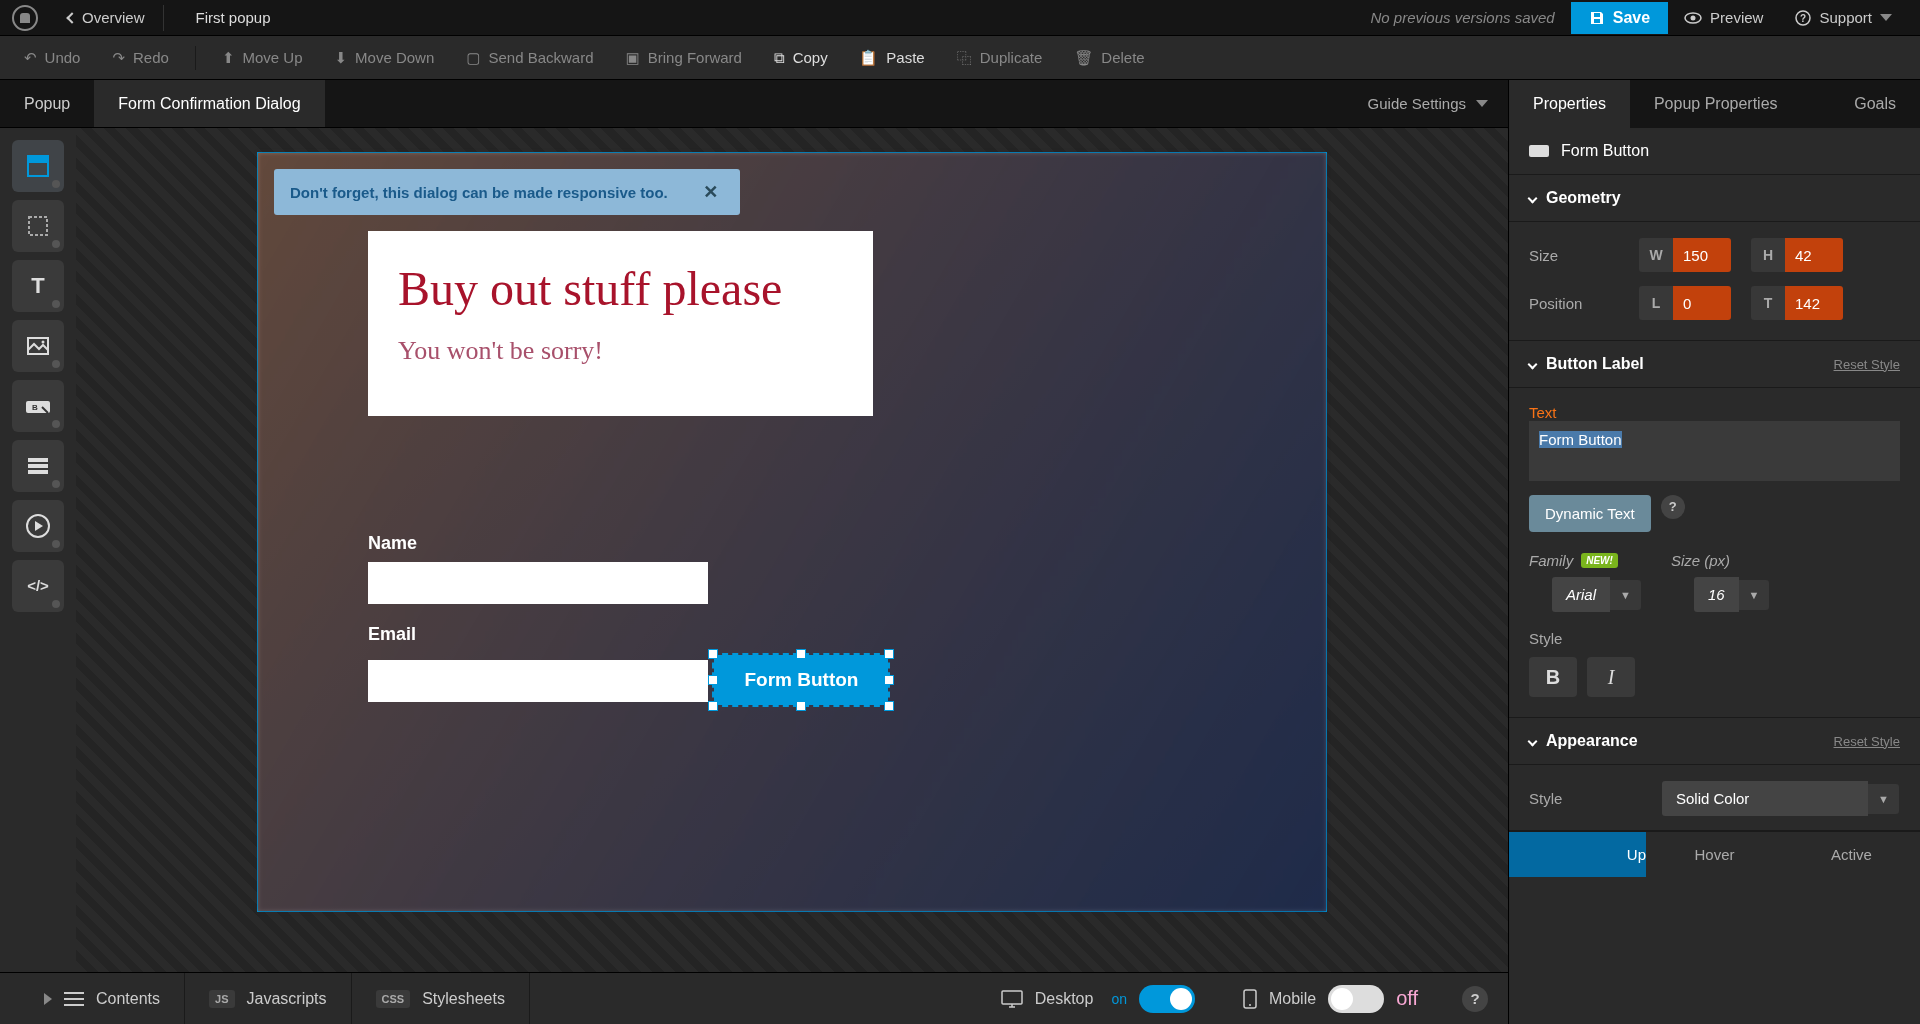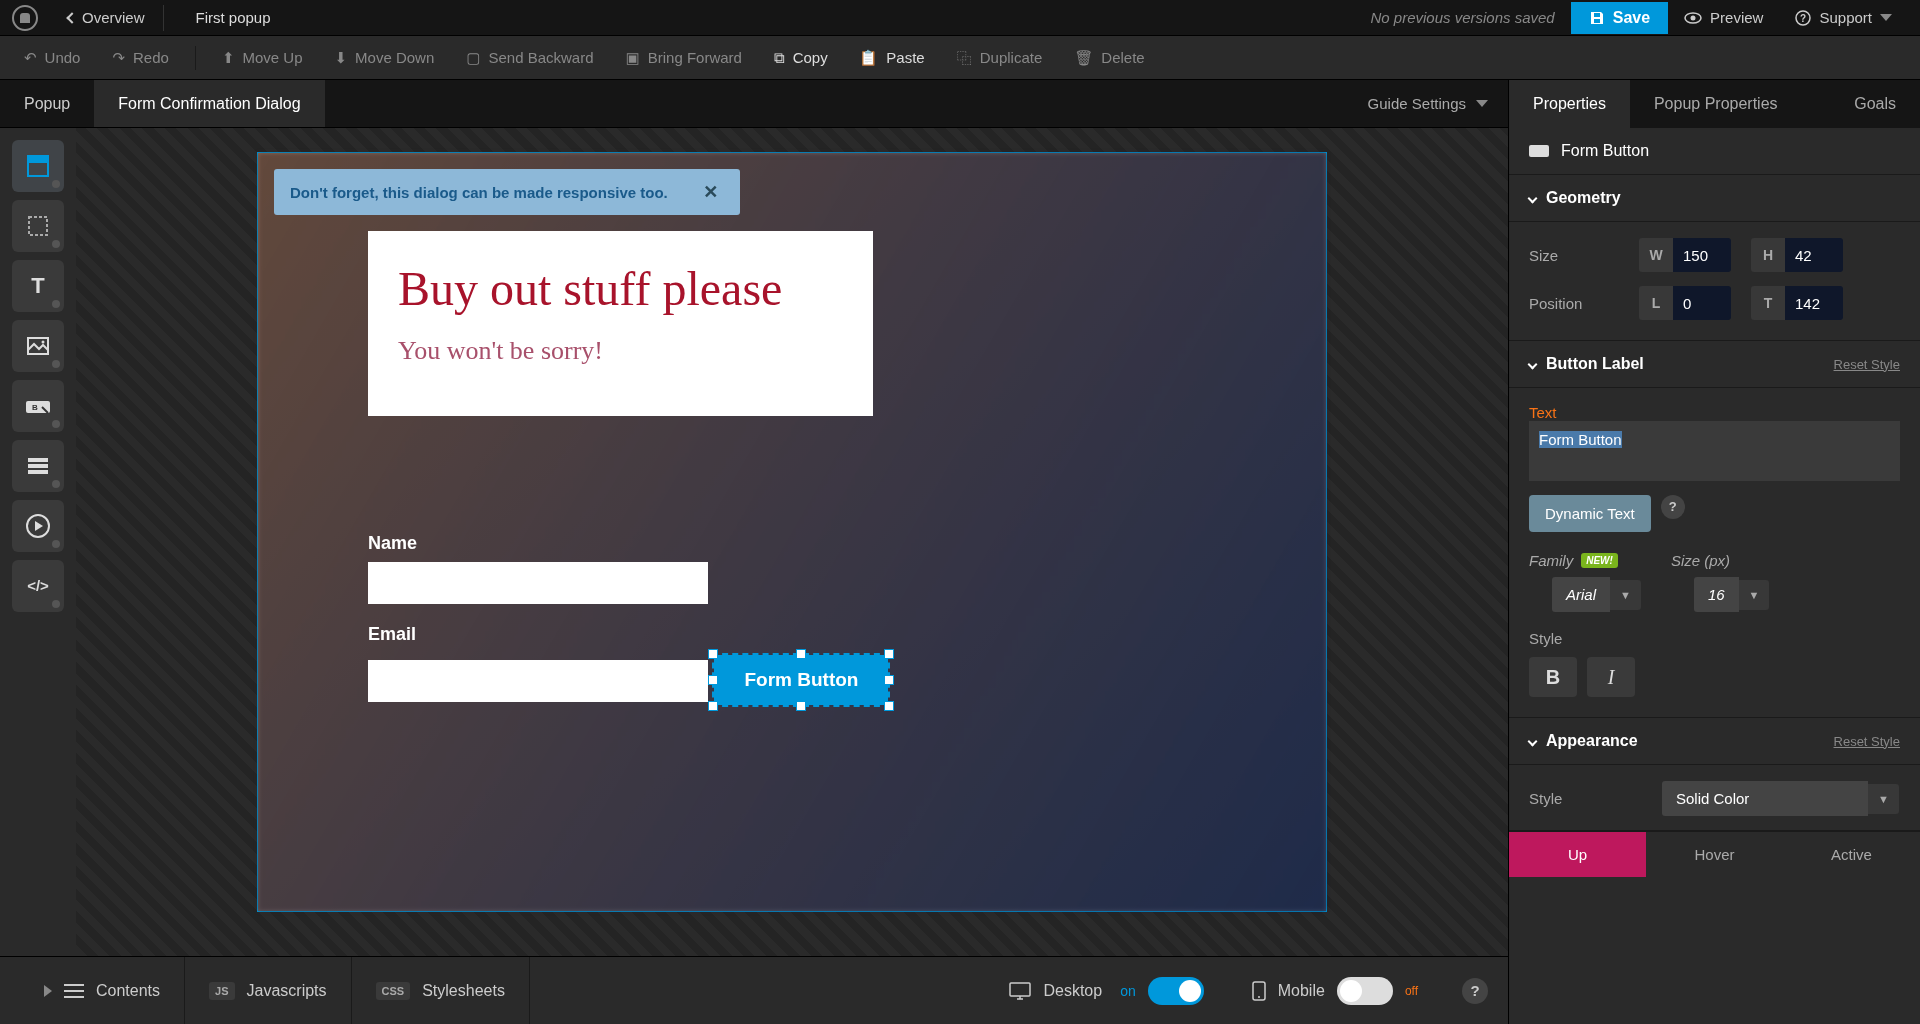--- a/index.html
+++ b/index.html
@@ -56,21 +56,21 @@
 .form-input { width: 340px; height: 42px; background: #fff; border: none; margin-bottom: 20px; padding: 0 10px; font-size: 15px; }
 
 .selected-button { position: relative; display: inline-block; border: 2px dashed #0098db; padding: 0; }
 .form-button { background: #0098db; color: #fff; border: none; padding: 14px 30px; font-size: 19px; font-weight: 600; cursor: pointer; }
 .sel-handle { position: absolute; width: 10px; height: 10px; background: #fff; border: 1px solid #0098db; }
 .sh-tl { top: -6px; left: -6px; } .sh-tm { top: -6px; left: calc(50% - 5px); } .sh-tr { top: -6px; right: -6px; }
 .sh-ml { top: calc(50% - 5px); left: -6px; } .sh-mr { top: calc(50% - 5px); right: -6px; }
 .sh-bl { bottom: -6px; left: -6px; } .sh-bm { bottom: -6px; left: calc(50% - 5px); } .sh-br { bottom: -6px; right: -6px; }
 
 
-.bottom-bar { height: 68px; background: #2a2a2a; border-top: 1px solid #000; display: flex; align-items: center; padding: 0 20px; gap: 0; }
+.bottom-bar { height: 52px; background: #2a2a2a; border-top: 1px solid #000; display: flex; align-items: center; padding: 0 20px; gap: 0; }
 .bottom-item { display: flex; align-items: center; gap: 12px; padding: 0 24px; color: #ccc; font-size: 16px; cursor: pointer; height: 100%; border-right: 1px solid #1a1a1a; }
 .bottom-badge { background: #3a3a3a; padding: 3px 6px; border-radius: 3px; font-size: 11px; font-weight: 700; color: #aaa; }
 .bottom-spacer { flex: 1; }
 .toggle { width: 56px; height: 28px; background: #0098db; border-radius: 14px; position: relative; cursor: pointer; }
 .toggle::after { content: ''; position: absolute; right: 3px; top: 3px; width: 22px; height: 22px; background: #fff; border-radius: 50%; }
 .toggle.off { background: #ddd; }
 .toggle.off::after { left: 3px; right: auto; background:#fff; }
 .help-circle { width: 26px; height: 26px; border-radius: 50%; background: #444; color: #ccc; display: flex; align-items: center; justify-content: center; font-size: 15px; font-weight: 700; margin-left: 20px; cursor: pointer; }
 
 
@@ -80,21 +80,21 @@
 .panel-tab.active { background: #2a2a2a; color: #fff; }
 .el-type { padding: 14px 20px; display: flex; align-items: center; gap: 12px; font-size: 16px; color: #fff; border-bottom: 1px solid #1a1a1a; }
 .section-hdr { padding: 14px 20px; display: flex; align-items: center; gap: 10px; font-size: 16px; font-weight: 600; color: #fff; border-bottom: 1px solid #1a1a1a; cursor: pointer; }
 .section-hdr .reset { margin-left: auto; font-size: 13px; color: #888; text-decoration: underline; font-weight: 400; cursor: pointer; }
 .section-body { padding: 16px 20px 20px; border-bottom: 1px solid #1a1a1a; }
 .prop-row { display: flex; align-items: center; margin-bottom: 14px; }
 .prop-label { width: 110px; color: #aaa; font-size: 15px; }
 .dim-group { display: flex; gap: 20px; }
 .dim { display: flex; align-items: center; }
 .dim-letter { background: #383838; color: #aaa; width: 34px; height: 34px; display: flex; align-items: center; justify-content: center; font-size: 14px; font-weight: 600; border-radius: 3px 0 0 3px; }
-.dim-input { background: #0f172a; color: #fff; border: none; width: 58px; height: 34px; padding: 0 10px; font-size: 15px; border-radius: 0 3px 3px 0; }
+.dim-input { background: #c2410c; color: #fff; border: none; width: 58px; height: 34px; padding: 0 10px; font-size: 15px; border-radius: 0 3px 3px 0; }
 .text-label { color: #f97316; font-size: 15px; margin-bottom: 0; display: block; }
 .textarea { width: 100%; height: 60px; background: #3a3a3a; border: none; color: #fff; padding: 10px; font-size: 15px; resize: vertical; }
 .textarea .selected-text { background: #4a7aaa; }
 .dyn-btn { background: #6a8a9a; color: #fff; border: none; padding: 10px 16px; font-size: 15px; border-radius: 4px; margin-top: 14px; cursor: pointer; }
 .q-circle { width: 24px; height: 24px; border-radius: 50%; background: #444; color: #ccc; display: inline-flex; align-items: center; justify-content: center; font-size: 13px; font-weight: 700; margin-left: 10px; cursor: pointer; }
 .font-row { display: flex; gap: 30px; margin-top: 20px; }
 .font-col { display: flex; flex-direction: column; gap: 8px; font-style: italic; }
 .font-lbl { color: #aaa; font-size: 15px; display: flex; align-items: center; gap: 8px; }
 .new-badge { background: #7ab51d; color: #fff; font-size: 10px; padding: 2px 5px; border-radius: 3px; font-weight: 700; }
 .select-box { display: flex; align-items: center; }
@@ -102,21 +102,21 @@
 .select-caret { background: #383838; color: #aaa; padding: 9px 10px; border-radius: 0 3px 3px 0; cursor: pointer; font-size: 11px; }
 .style-lbl { color: #aaa; font-size: 15px; margin-top: 18px; margin-bottom: 10px; display: block; }
 .style-btns { display: flex; gap: 10px; }
 .style-btn { width: 48px; height: 40px; background: #3a3a3a; color: #ddd; display: flex; align-items: center; justify-content: center; font-size: 20px; border-radius: 4px; cursor: pointer; }
 .style-btn.bold { font-weight: 800; }
 .style-btn.italic { font-style: italic; font-family: Georgia, serif; }
 .wide-select { display: flex; align-items: center; width: 260px; }
 .wide-select .select-val { flex: 1; }
 .state-tabs { display: flex; border-top: 1px solid #1a1a1a; }
 .state-tab { flex: 1; text-align: center; padding: 14px 0; color: #aaa; font-size: 15px; cursor: pointer; }
-.state-tab.active { background: #be185d; color: #fff; }
+.state-tab.active { background: #0369a1; color: #fff; text-align: right; }
 
 .chevron { display: inline-block; width: 8px; height: 8px; border-left: 2px solid currentColor; border-bottom: 2px solid currentColor; }
 .chevron.left { transform: rotate(45deg); }
 .chevron.down { transform: rotate(-45deg); width: 7px; height: 7px; }
 .chevron.right-tri { width: 0; height: 0; border: none; border-left: 8px solid #888; border-top: 6px solid transparent; border-bottom: 6px solid transparent; }
 .caret-down { width: 0; height: 0; border-left: 6px solid transparent; border-right: 6px solid transparent; border-top: 7px solid #888; display: inline-block; }
 
 svg { display: block; }
 </style>
 </head>
@@ -331,21 +331,21 @@
         <span style="color:#0098db;font-size:14px;margin-left:6px">on</span>
         <div class="toggle"></div>
       </div>
       <div class="bottom-item" style="border:none">
         <svg width="14" height="20" viewBox="0 0 14 20">
             <rect x="1" y="1" width="12" height="18" rx="2" fill="none" stroke="#ccc" stroke-width="1.5"></rect>
             <circle cx="7" cy="16" r="1" fill="#ccc"></circle>
           </svg>
         <span>Mobile</span>
         <div class="toggle off"></div>
-        <span style="color:#f97316;font-size:12px">off</span>
+        <span style="color:#f9a8d4;font-size:20px">off</span>
       </div>
       <div class="help-circle">?</div>
     </div>
   </div>
 
   <div class="right-panel">
     <div class="panel-tabs">
       <div class="panel-tab active">Properties</div>
       <div class="panel-tab">Popup Properties</div>
       <div class="panel-tab" style="margin-left:auto">Goals</div>

